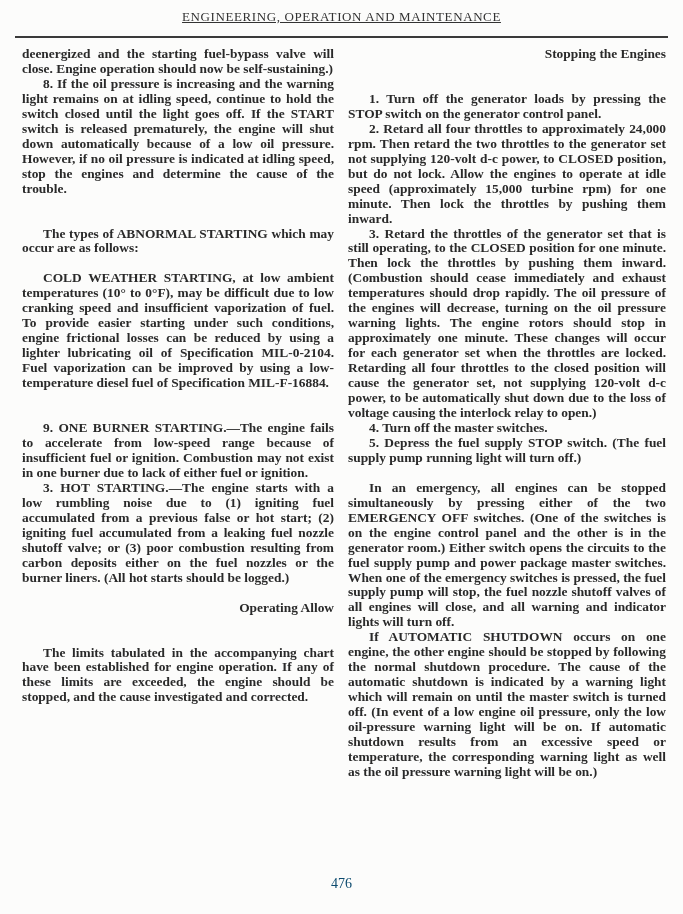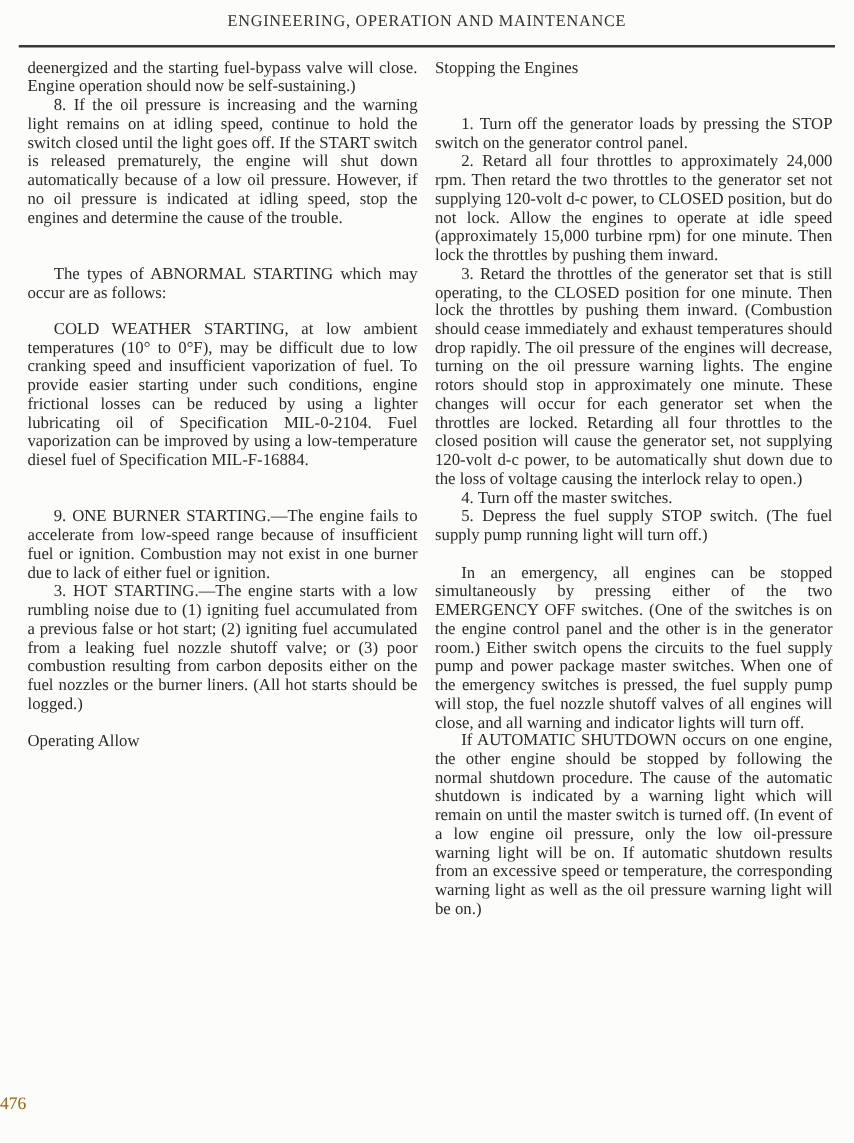--- a/index.html
+++ b/index.html
@@ -24,20 +24,21 @@
   .running-head {
     position: absolute;
     top: 9px;
     left: 0;
     width: 683px;
     text-align: center;
     font-family: "Liberation Serif", "DejaVu Serif", serif;
     font-size: 13px;
     letter-spacing: 0.6px;
     color: #333;
+    text-decoration: underline;
   }
   .rule {
     position: absolute;
     top: 36px;
     left: 15px;
     width: 653px;
     height: 2px;
     background: #3a3a3a;
   }
   .col {
@@ -48,37 +49,38 @@
     font-size: 13.4px;
     line-height: 14.95px;
     text-align: justify;
     hyphens: none;
   }
   .col.left { left: 22px; }
   .col.right { left: 348px; width: 318px; }
   .col p {
     margin: 0;
     text-indent: 21px;
+    font-weight: bold;
   }
   .col p.noindent { text-indent: 0; }
   .col p.heading {
     text-indent: 0;
-    text-align: left;
+    text-align: right;
   }
   .gap-m { height: 15px; }
   .gap-l { height: 30px; }
   .folio {
     position: absolute;
     top: 876px;
     left: 0;
     width: 683px;
-    text-align: left;
+    text-align: center;
     font-family: "Liberation Serif", "DejaVu Serif", serif;
     font-size: 14px;
-    color: #a16207;
+    color: #0c4a6e;
   }
 </style>
 </head>
 <body>
 
 <div class="page">
 
   <div class="running-head">ENGINEERING, OPERATION AND MAINTENANCE</div>
   <div class="rule"></div>
 
@@ -88,20 +90,21 @@
     <div class="gap-l"></div>
     <p>The types of ABNORMAL STARTING which may occur are as follows:</p>
     <div class="gap-m"></div>
     <p>COLD WEATHER STARTING, at low ambient temperatures (10° to 0°F), may be difficult due to low cranking speed and insufficient vaporization of fuel. To provide easier starting under such conditions, engine frictional losses can be reduced by using a lighter lubricating oil of Specification MIL-0-2104. Fuel vaporization can be improved by using a low-temperature diesel fuel of Specification MIL-F-16884.</p>
     <div class="gap-l"></div>
     <p>9. ONE BURNER STARTING.—The engine fails to accelerate from low-speed range because of insufficient fuel or ignition. Combustion may not exist in one burner due to lack of either fuel or ignition.</p>
     <p>3. HOT STARTING.—The engine starts with a low rumbling noise due to (1) igniting fuel accumulated from a previous false or hot start; (2) igniting fuel accumulated from a leaking fuel nozzle shutoff valve; or (3) poor combustion resulting from carbon deposits either on the fuel nozzles or the burner liners. (All hot starts should be logged.)</p>
     <div class="gap-m"></div>
     <p class="heading">Operating Allow</p>
     <div class="gap-l"></div>
+    <p>The limits tabulated in the accompanying chart have been established for engine operation. If any of these limits are exceeded, the engine should be stopped, and the cause investigated and corrected.</p>
   </div>
 
   <div class="col right">
     <p class="heading">Stopping the Engines</p>
     <div class="gap-m"></div>
     <div class="gap-m"></div>
     <p>1. Turn off the generator loads by pressing the STOP switch on the generator control panel.</p>
     <p>2. Retard all four throttles to approximately 24,000 rpm. Then retard the two throttles to the generator set not supplying 120-volt d-c power, to CLOSED position, but do not lock. Allow the engines to operate at idle speed (approximately 15,000 turbine rpm) for one minute. Then lock the throttles by pushing them inward.</p>
     <p>3. Retard the throttles of the generator set that is still operating, to the CLOSED position for one minute. Then lock the throttles by pushing them inward. (Combustion should cease immediately and exhaust temperatures should drop rapidly. The oil pressure of the engines will decrease, turning on the oil pressure warning lights. The engine rotors should stop in approximately one minute. These changes will occur for each generator set when the throttles are locked. Retarding all four throttles to the closed position will cause the generator set, not supplying 120-volt d-c power, to be automatically shut down due to the loss of voltage causing the interlock relay to open.)</p>
     <p>4. Turn off the master switches.</p>

